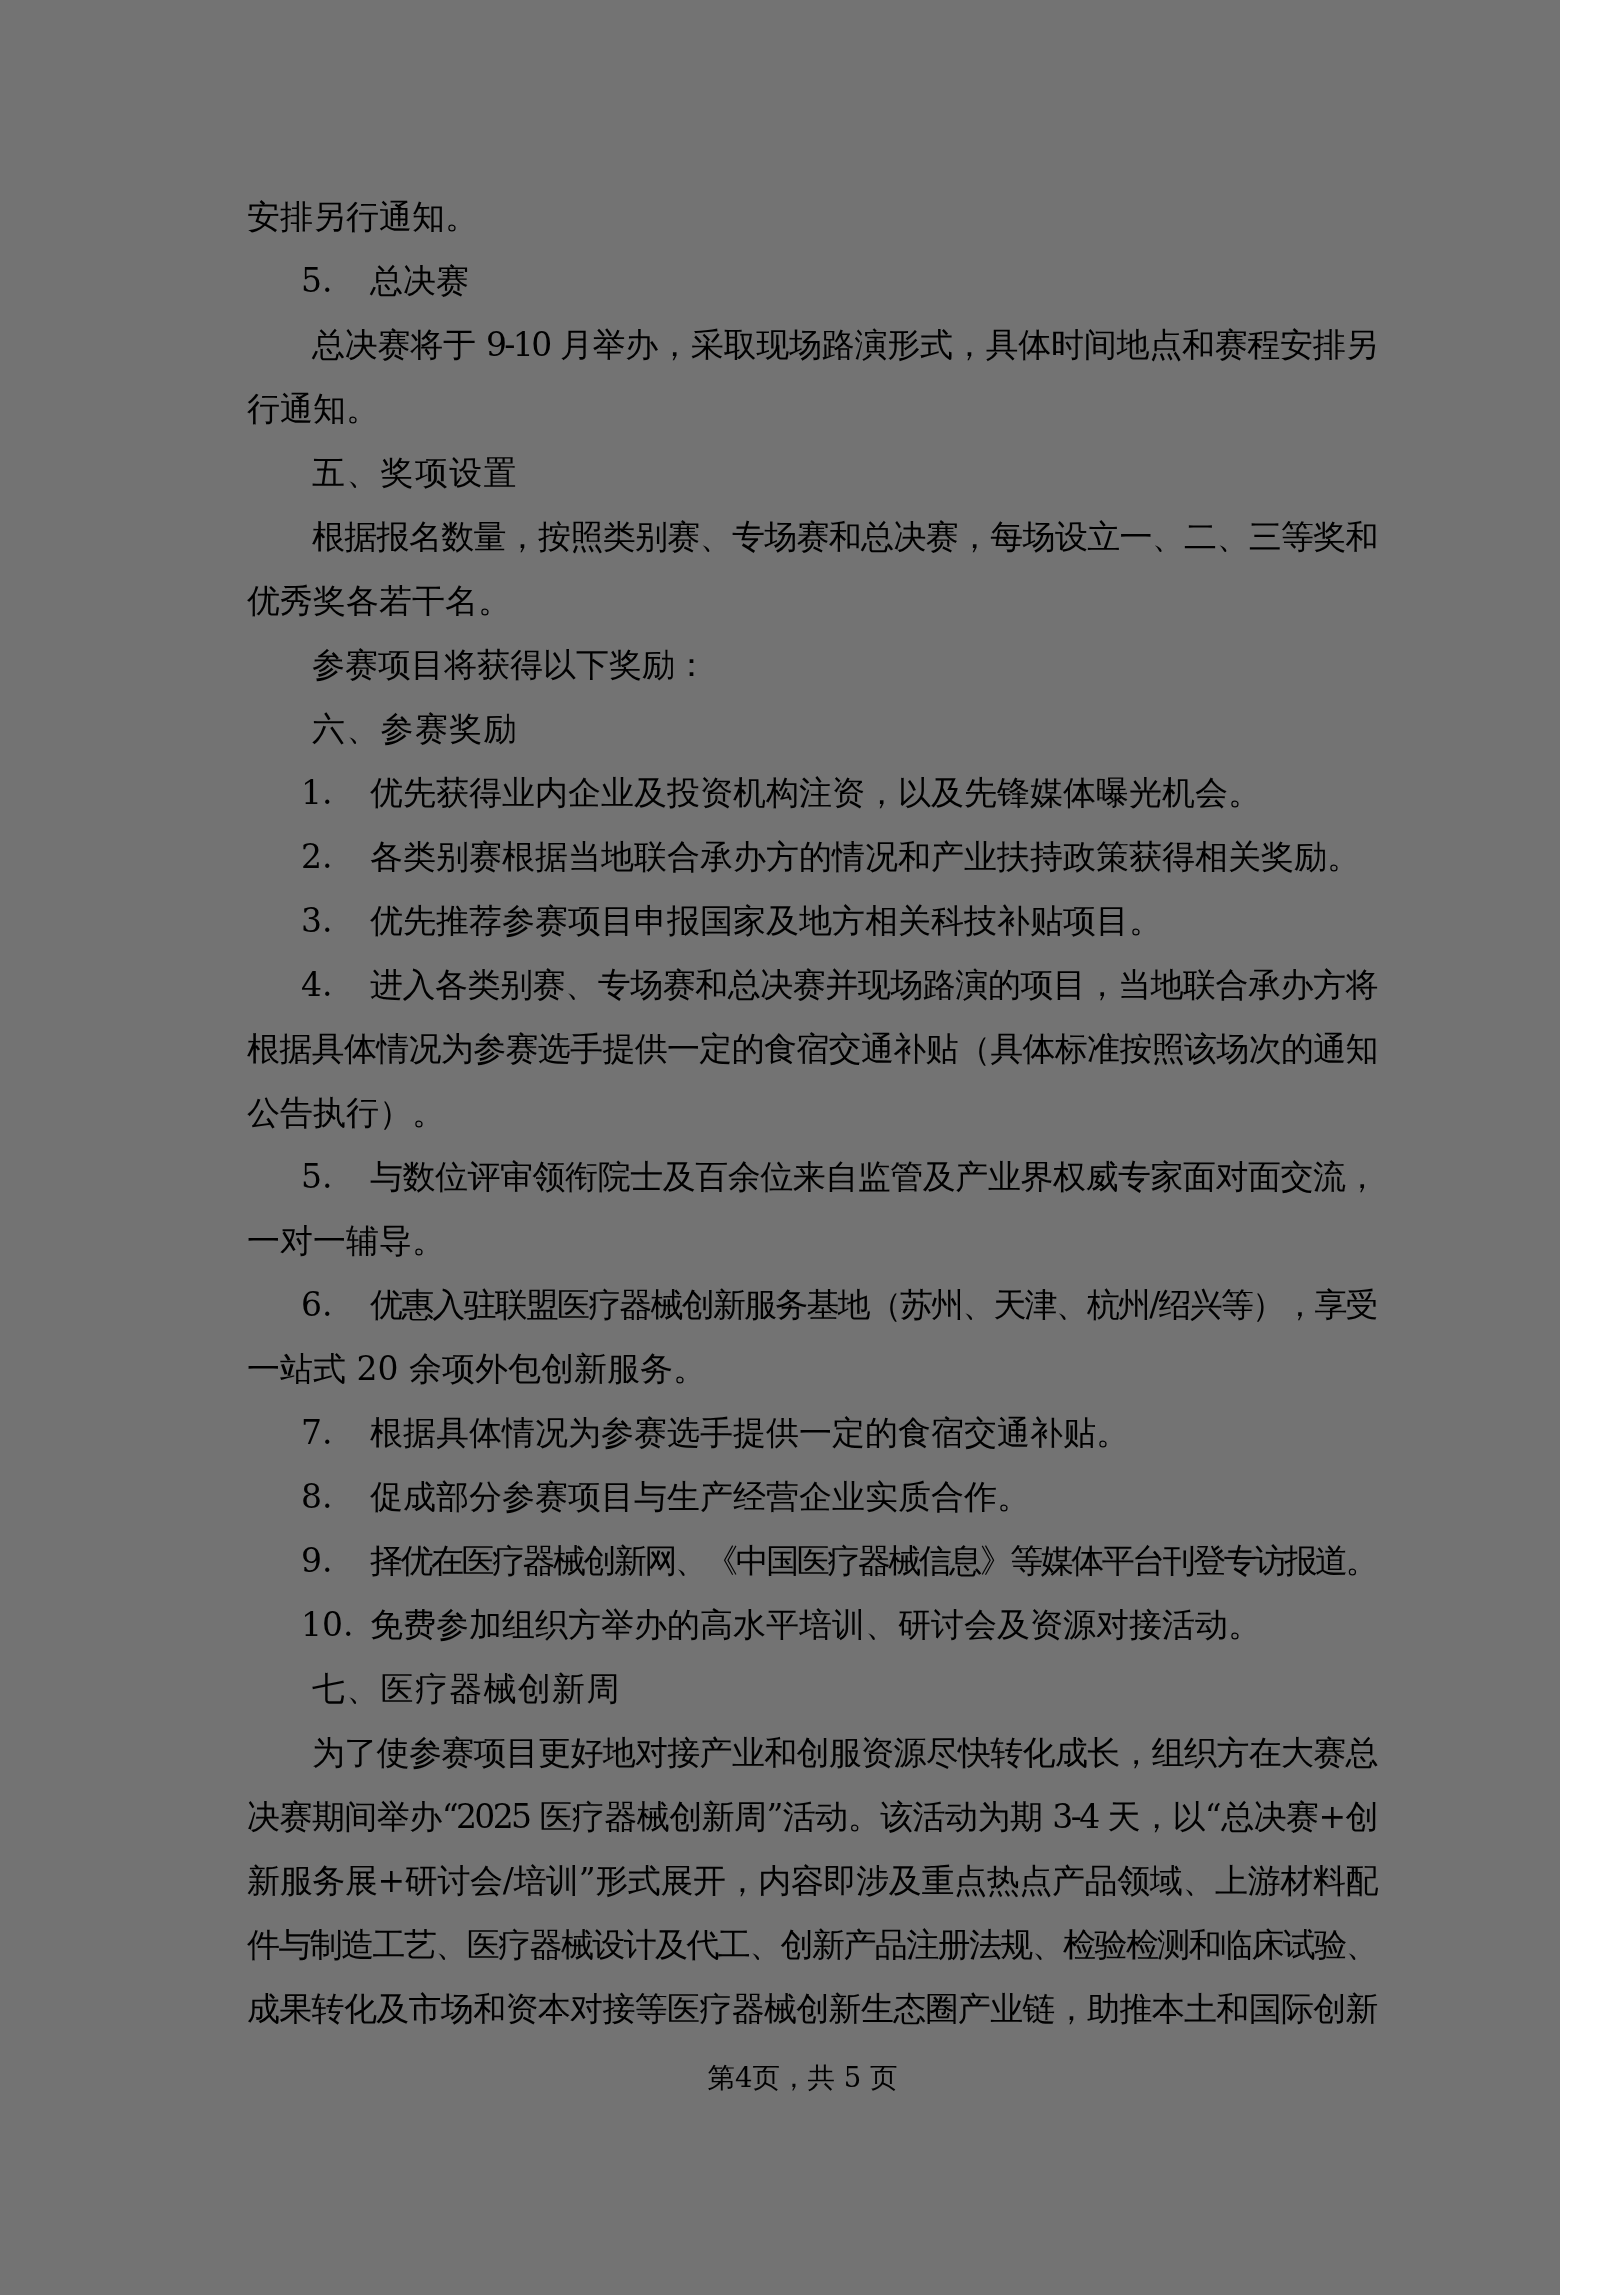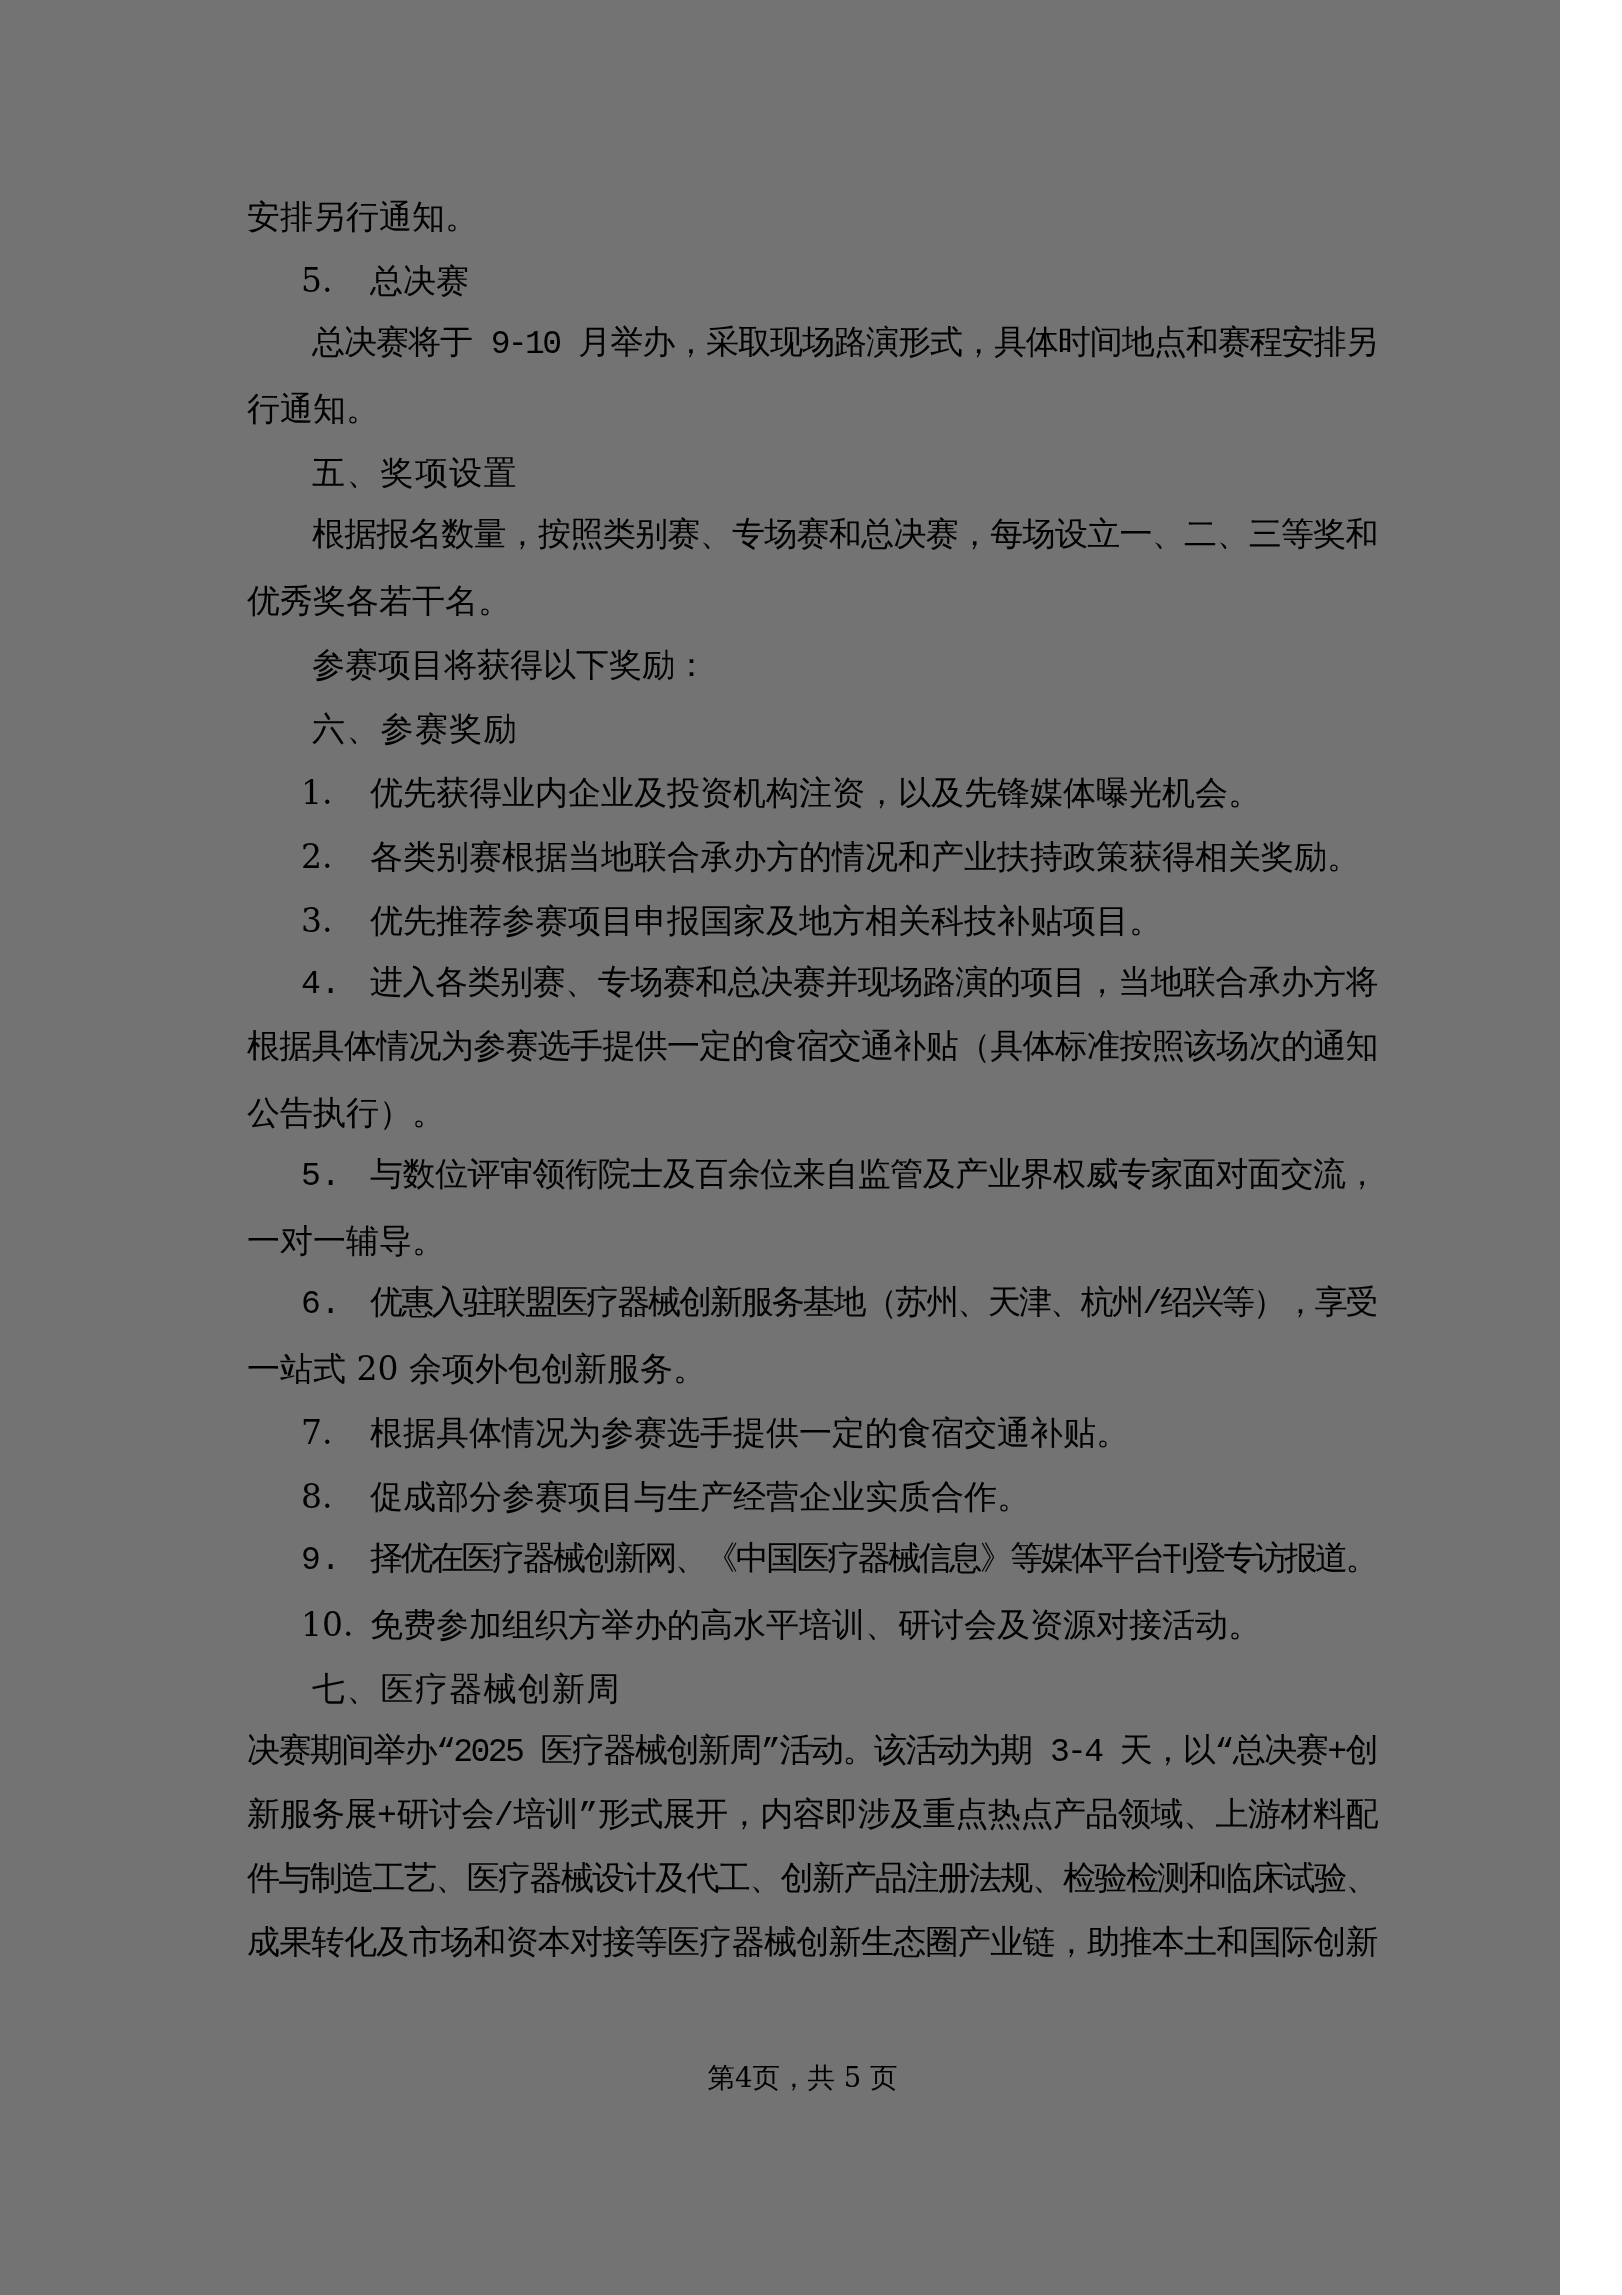--- a/index.html
+++ b/index.html
@@ -42,21 +42,20 @@
     left: 54px;
     top: 0;
     letter-spacing: 0;
   }
   .list .txt { display: block; }
   
   .full, .full .txt {
     letter-spacing: -2.6px;
     text-align: justify;
     text-align-last: justify;
-    font-family: Liberation Mono, monospace;
   }
   .footer {
     position: absolute;
     left: 238px;
     top: 2046px;
     width: 1129px;
     height: 63px;
     line-height: 63px;
     text-align: center;
     font-size: 27.5px;
@@ -118,20 +117,21 @@
       </div>
       <div class="ln list full">
         <span class="num">9.</span>
         <span class="txt">择优在医疗器械创新网、《中国医疗器械信息》等媒体平台刊登专访报道。</span>
       </div>
       <div class="ln list">
         <span class="num">10.</span>
         <span class="txt">免费参加组织方举办的高水平培训、研讨会及资源对接活动。</span>
       </div>
       <div class="ln head">七、医疗器械创新周</div>
+      <div class="ln indent full">为了使参赛项目更好地对接产业和创服资源尽快转化成长，组织方在大赛总</div>
       <div class="ln full">决赛期间举办“2025 医疗器械创新周”活动。该活动为期 3-4 天，以“总决赛+创</div>
       <div class="ln full">新服务展+研讨会/培训”形式展开，内容即涉及重点热点产品领域、上游材料配</div>
       <div class="ln full">件与制造工艺、医疗器械设计及代工、创新产品注册法规、检验检测和临床试验、</div>
       <div class="ln full">成果转化及市场和资本对接等医疗器械创新生态圈产业链，助推本土和国际创新</div>
     </div>
   <div class="footer">第4页，共 5 页</div>
 </div>
 
 
 </body></html>

